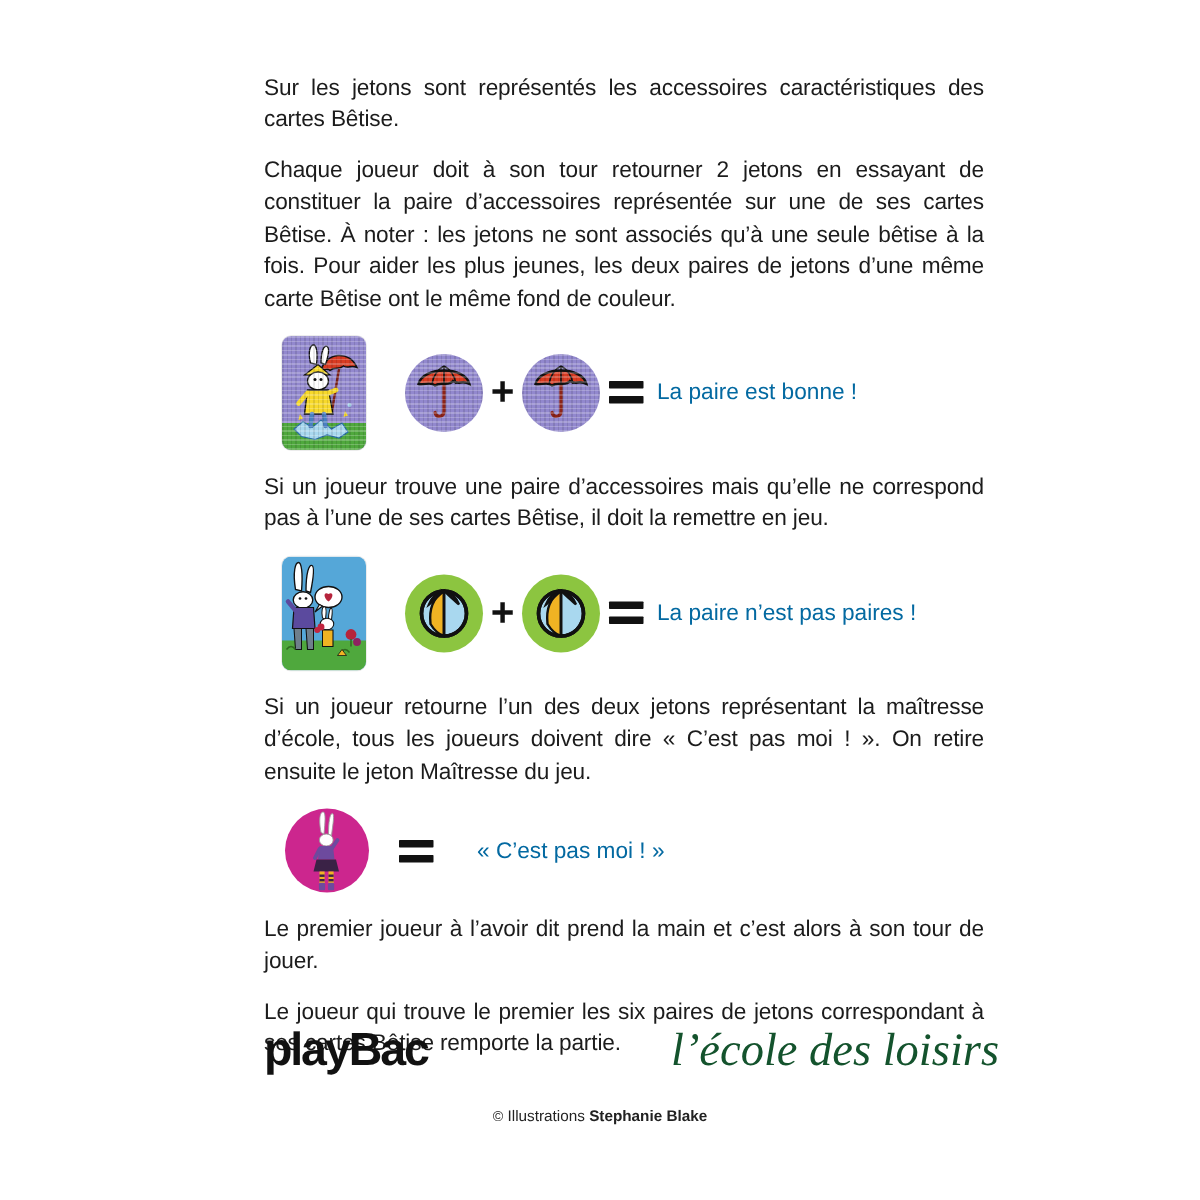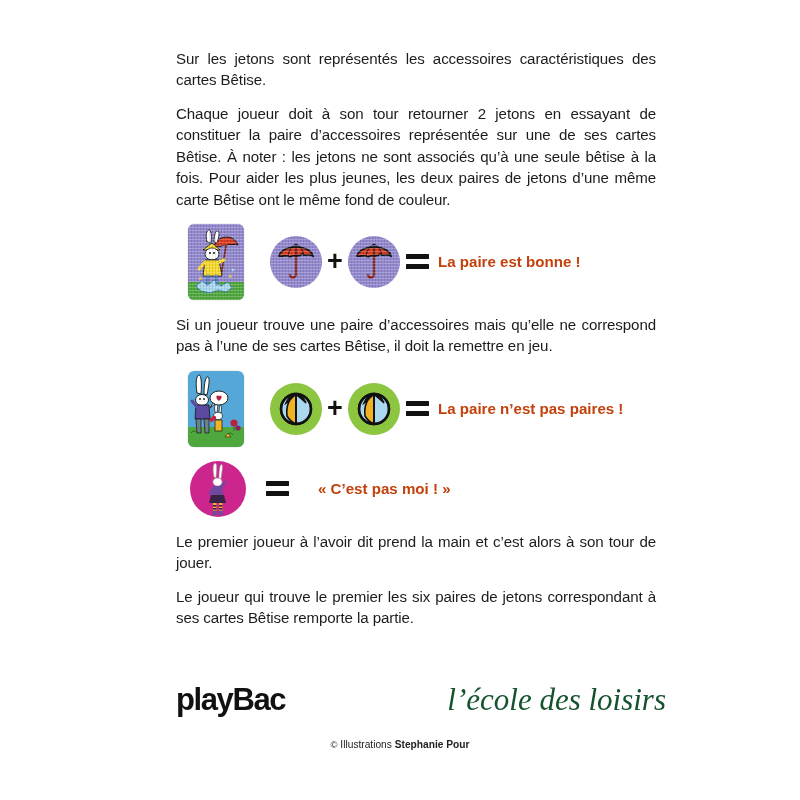--- a/index.html
+++ b/index.html
@@ -82,24 +82,23 @@
     justify-content: center;
   }
   .plus { width: 26px; font-size: 27px; }
   .equals { width: 34px; }
   .eqbar { width: 23px; }
   .eqbar div { height: 5px; background: #111; border-radius: 0.5px; }
   .eqbar div:first-child { margin-bottom: 5px; }
 
   .result-text {
     font-size: 15.1px;
-    color: #c2410c;
+    color: #0369a1;
     white-space: nowrap;
     padding-left: 4px;
-    font-weight: bold;
   }
 
   
   .tex {
     position: absolute;
     inset: 0;
     background-image:
       repeating-linear-gradient(0deg, rgba(255,255,255,0.22) 0px, rgba(255,255,255,0.22) 1px, rgba(0,0,0,0) 1px, rgba(0,0,0,0) 3px),
       repeating-linear-gradient(90deg, rgba(0,0,0,0.10) 0px, rgba(0,0,0,0.10) 1px, rgba(0,0,0,0) 1px, rgba(0,0,0,0) 3px);
     pointer-events: none;
@@ -298,20 +297,21 @@
       <div class="equals">
         <div class="eqbar">
             <div></div>
             <div></div>
           </div>
       </div>
 
       <div class="result-text">La paire n’est pas paires !</div>
     </div>
 
+    <p class="para">Si un joueur retourne l’un des deux jetons représentant la maîtresse d’école, tous les joueurs doivent dire « C’est pas moi ! ». On retire ensuite le jeton Maîtresse du jeu.</p>
 
     <div class="example-row indent-token">
 
       <div class="token magenta">
         <svg viewBox="0 0 56 56" width="56" height="56" aria-hidden="true">
 
           <path d="M24 16 C22 5, 24 2, 25.6 2.4 C27.2 2.8, 26.8 9, 26 17 Z" fill="#fff" stroke="#9c9c9c" stroke-width="0.6"></path>
           <path d="M29 17 C29 9, 30 3, 31.6 3.4 C33.2 3.8, 32 10, 31 18 Z" fill="#fff" stroke="#9c9c9c" stroke-width="0.6"></path>
 
           <ellipse cx="27.5" cy="21" rx="4.6" ry="4" fill="#fff" stroke="#9c9c9c" stroke-width="0.6"></ellipse>
@@ -356,16 +356,16 @@
     <p class="para">Le joueur qui trouve le premier les six paires de jetons correspondant à ses cartes Bêtise remporte la partie.</p>
 
   </div>
 
   <div class="footer-logos">
     <div class="playbac">playBac</div>
     <div class="ecole">l’école des loisirs</div>
   </div>
 
   <div class="credit">
-    <span class="c-sym">©</span><span> </span><span>Illustrations</span><span> </span><span class="c-name">Stephanie Pour</span>
+    <span class="c-sym">©</span><span> </span><span>Illustrations</span><span> </span><span class="c-name">Stephanie Blake</span>
   </div>
 
 </div>
 
 </body></html>

